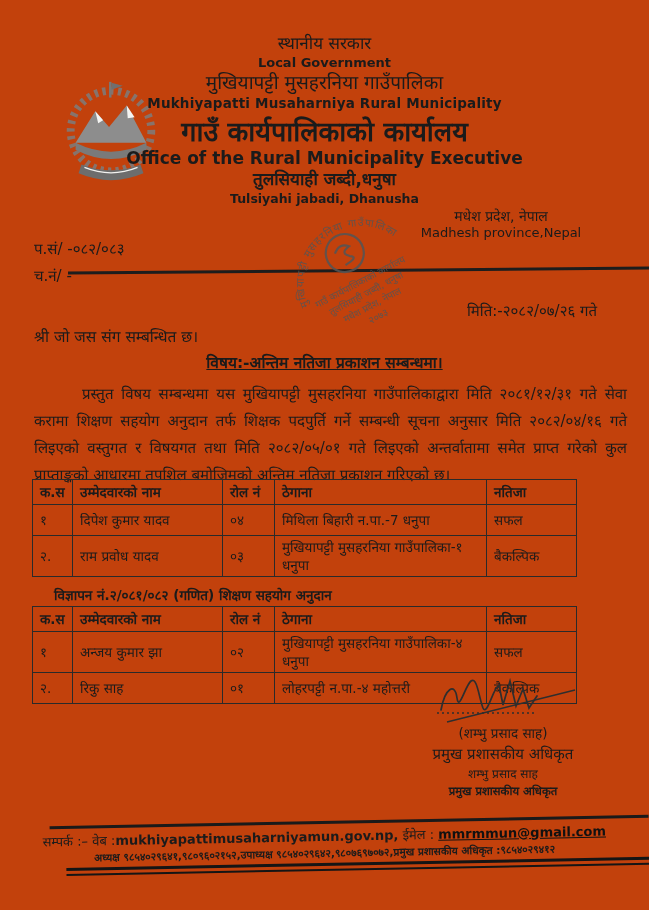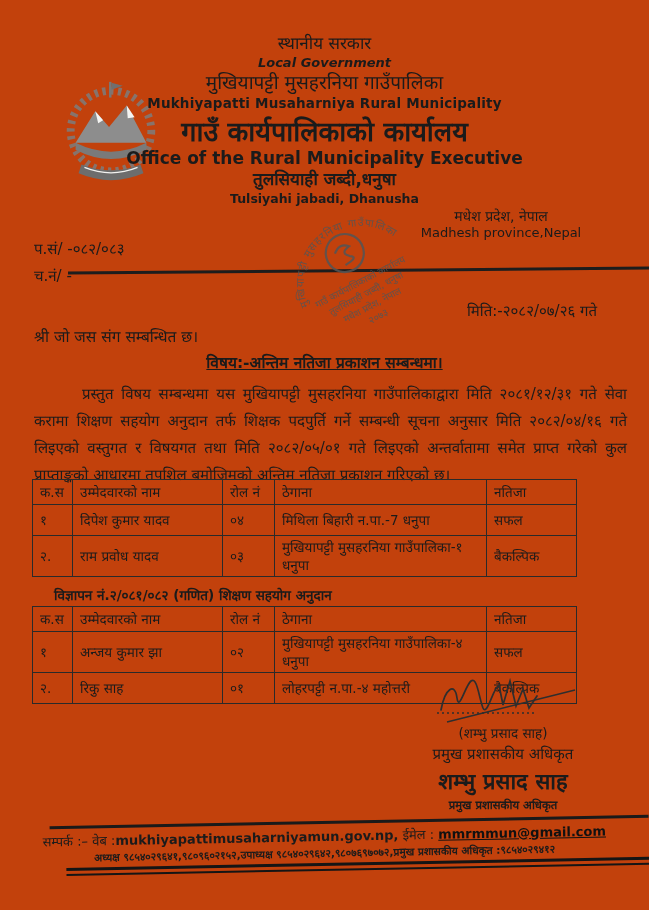--- a/index.html
+++ b/index.html
@@ -5,21 +5,21 @@
   html,body{margin:0;padding:0;background:#e8e8e6;}
   .page{
     position:relative;width:649px;height:910px;margin:0 auto;
     background:#c2410c;color:#1b1b1b;overflow:hidden;
     font-family:"DejaVu Sans","Liberation Sans",sans-serif;
   }
   
   .hdr{position:absolute;top:32px;left:0;right:0;text-align:center;line-height:1.15;}
   .hdr div{margin:2px 0;}
   .h-np1{font-size:17px;}
-  .h-en1{font-size:13px;font-weight:bold;font-style:italic;}
+  .h-en1{font-size:13px;font-weight:bold;}
   .h-np2{font-size:19px;}
   .h-en2{font-size:13.5px;font-weight:bold;letter-spacing:.2px;}
   .h-np3{font-size:27px;font-weight:600;margin-top:4px !important;}
   .h-en3{font-size:17px;font-weight:bold;}
   .h-np4{font-size:17px;font-weight:600;}
   .h-en4{font-size:12.5px;font-weight:bold;}
   .emblem{position:absolute;left:52px;top:72px;width:118px;height:118px;}
   .province{position:absolute;right:48px;top:207px;width:200px;text-align:center;line-height:1.3;}
   .prov-np{font-size:14px;}
   .prov-en{font-size:13px;font-weight:normal;}
@@ -34,29 +34,29 @@
   .subject{position:absolute;left:0;right:0;top:351px;text-align:center;font-size:15.5px;font-weight:bold;}
   .subject span{text-decoration:underline;}
   .bodytext{position:absolute;left:34px;right:22px;top:381px;font-size:15px;line-height:1.8;text-align:justify;text-indent:48px;}
   
   .tblwrap{position:absolute;left:32px;}
   .tbl1{top:479px;}
   .tbl2{top:586px;}
   .tbl-title{font-size:13.5px;font-weight:600;margin:0 0 2px 22px;}
   table{border-collapse:collapse;background:transparent;}
   th,td{border:1.6px solid #2a2a2a;font-size:13.5px;padding:2px 7px;text-align:left;font-weight:normal;vertical-align:middle;}
-  th{font-weight:400;height:20px;}
+  th{font-weight:700;height:20px;}
   td{height:26px;}
   col.c-sn{width:40px;} col.c-name{width:150px;} col.c-roll{width:52px;} col.c-addr{width:212px;} col.c-res{width:90px;}
   
   .sigblock{position:absolute;right:26px;top:672px;width:240px;text-align:center;line-height:1.45;}
   .sigblock .sig-svg{margin-bottom:-6px;}
   .sig-name{font-size:13.5px;}
   .sig-title{font-size:15px;}
-  .sig-stamp-name{font-size:22px;font-weight:bold;}
+  .sig-stamp-name{font-size:12px;font-weight:normal;}
   .sig-stamp-title{font-size:11.5px;font-weight:bold;}
   
   .footer{position:absolute;left:0;right:0;bottom:40px;transform:rotate(-1.1deg);}
   .f-rule-top{height:2.5px;background:#1a1a1a;margin:0 0 3px 50px;}
   .f-line1{text-align:center;font-size:13px;}
   .f-line1 .b{font-weight:bold;}
   .f-line1 .link{font-weight:bold;text-decoration:underline;color:#111;}
   .f-line2{text-align:center;font-size:10.5px;font-weight:600;margin-top:1px;}
   .f-rule-bot{margin:3px 0 0 66px;border-top:3px solid #151515;border-bottom:2px solid #151515;height:3px;}
 </style>

